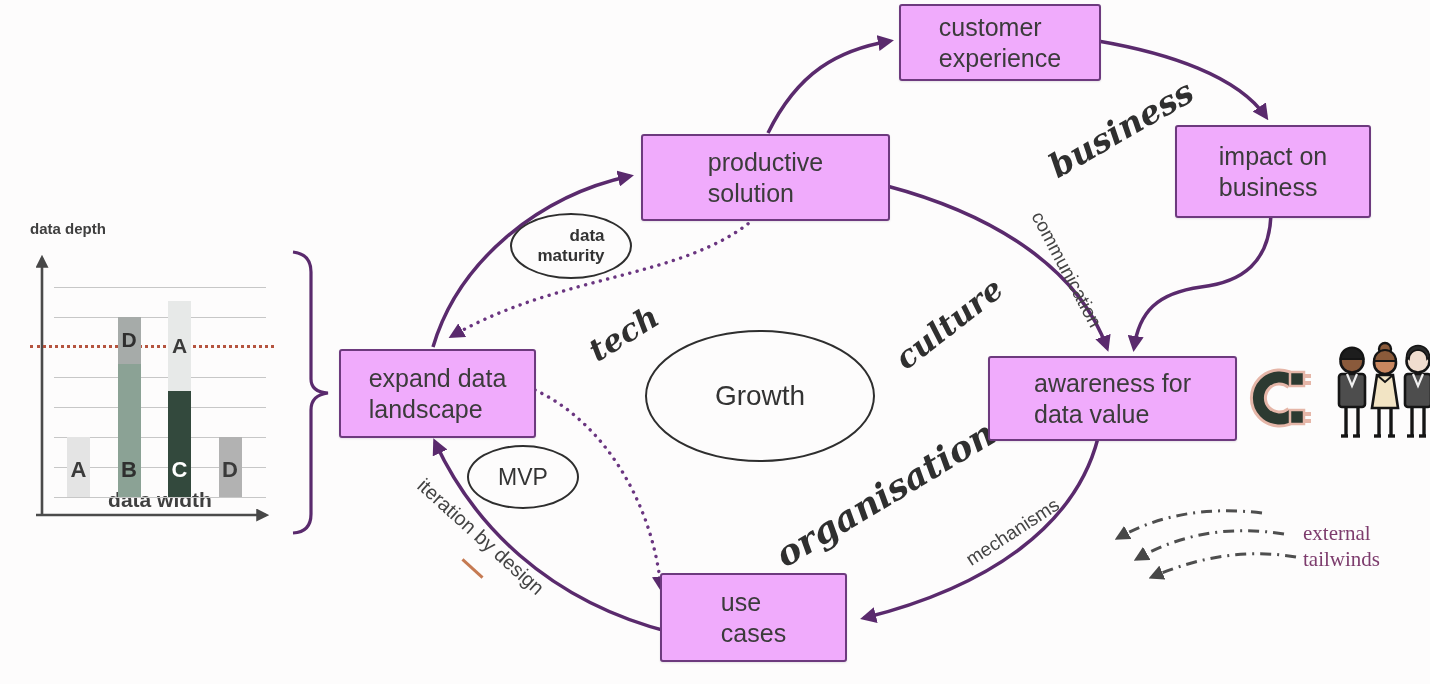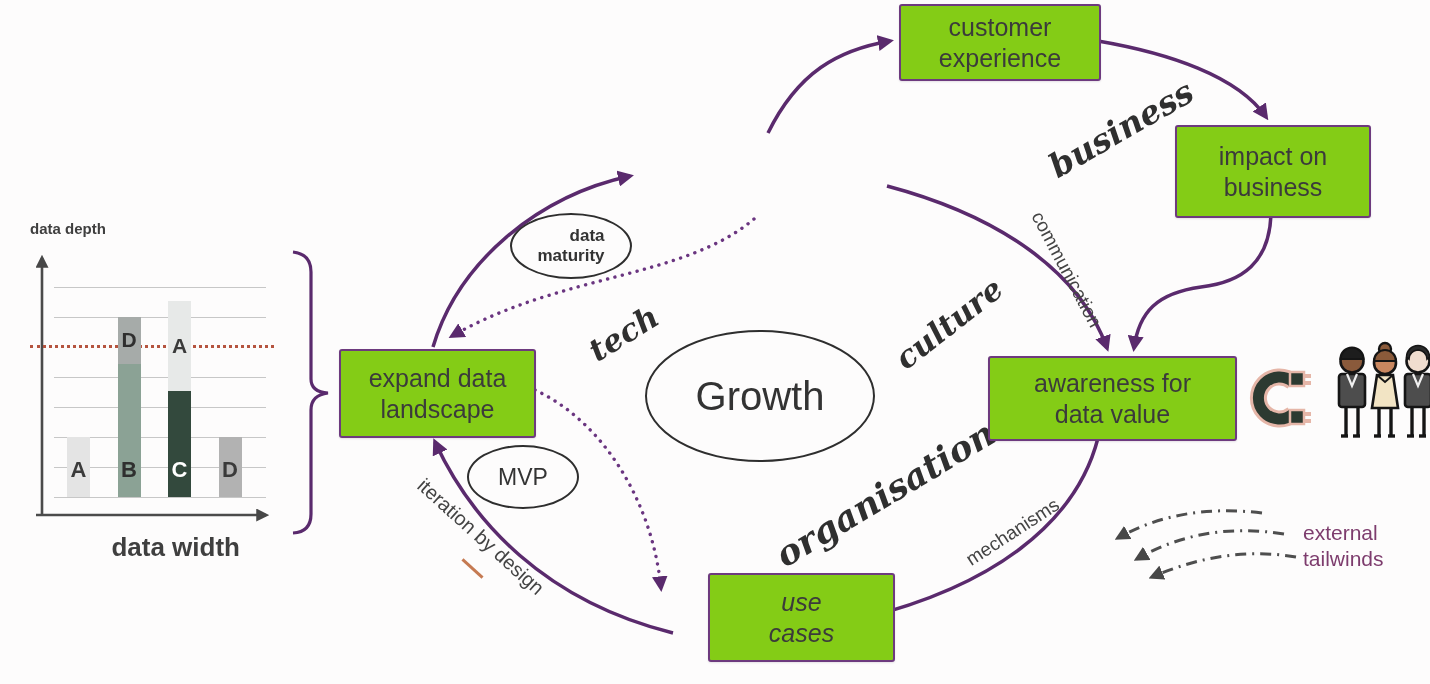--- a/index.html
+++ b/index.html
@@ -1,39 +1,39 @@
 <!DOCTYPE html>
 <html><head>
 <meta charset="utf-8">
 <style>
   html,body{margin:0;padding:0;background:#fdfcfc;}
   #stage{position:relative;width:1430px;height:684px;background:#fdfcfc;overflow:hidden;
          font-family:"Liberation Sans",sans-serif;color:#3b3b3b;}
   #stage svg.overlay{position:absolute;left:0;top:0;z-index:1;}
   .nodebox{position:absolute;z-index:3;display:flex;align-items:center;justify-content:center;
-           text-align:center;white-space:pre-line;background:#84cc16;border:2.6px solid #6d3a7e;
+           text-align:left;white-space:pre-line;background:#f0abfc;border:2.6px solid #6d3a7e;
            border-radius:3px;font-size:25px;line-height:1.22;color:#3b3b3b;
            box-shadow:0 1px 2px rgba(60,30,70,.12);}
   .oval{position:absolute;z-index:2;display:flex;align-items:center;justify-content:center;
         text-align:center;white-space:pre-line;border:2.6px solid #2e2e2e;border-radius:50%;
         background:transparent;color:#333;}
   .script{position:absolute;z-index:2;font-family:"DejaVu Serif",serif;font-style:italic;
           font-weight:bold;color:#2f2f2f;transform-origin:left top;white-space:nowrap;}
   .edgelabel{position:absolute;z-index:2;font-size:19px;color:#444;transform-origin:left top;white-space:nowrap;}
   .caption{position:absolute;z-index:2;font-weight:bold;color:#3f3f3f;}
   
   #chart-plot{position:absolute;left:42px;top:250px;width:236px;height:265px;z-index:2;}
   .gridline{position:absolute;left:12px;width:212px;height:0;border-top:1.8px solid #c7c7c7;}
   .threshold{position:absolute;left:-12px;width:244px;height:0;border-top:3.4px dotted #b5543f;}
   .bar{position:absolute;width:23px;display:flex;flex-direction:column-reverse;z-index:2;}
   .seg{width:100%;display:flex;align-items:center;justify-content:center;
        font-size:21px;font-weight:bold;}
   .bar-label{position:absolute;left:0;right:0;bottom:14px;text-align:center;
              font-size:22px;font-weight:bold;z-index:3;}
-  .tailwind-text{position:absolute;z-index:2;color:#7d3c6d;font-size:21px;line-height:1.25;white-space:pre-line;}
+  .tailwind-text{position:absolute;z-index:2;color:#7d3c6d;font-size:21px;line-height:1.25;white-space:pre-line;font-family:Liberation Serif, serif;}
   .accent-mark{position:absolute;z-index:2;width:27px;height:3px;background:#c57a52;transform:rotate(42deg);}
 </style>
 </head>
 <body>
 
 <div id="stage">
 
   <svg class="overlay" width="1430" height="684" viewBox="0 0 1430 684">
     <defs>
       <marker id="mArrP" markerWidth="4.6" markerHeight="4.6" viewBox="0 0 10 10" refX="7.5" refY="5" orient="auto">
@@ -116,50 +116,52 @@
         <line x1="75" y1="66" x2="75" y2="94" stroke-width="3.4"></line>
         <line x1="87" y1="66" x2="87" y2="94" stroke-width="3.4"></line>
         <line x1="70" y1="95" x2="77" y2="95" stroke-width="3.4"></line>
         <line x1="82" y1="95" x2="89" y2="95" stroke-width="3.4"></line>
       </g>
     </g>
   </svg>
 
   <div class="nodebox" style="left:899px;top:4px;width:198px;height:73px;">customer
 experience</div>
+  <div class="nodebox" style="left:641px;top:134px;width:245px;height:83px;">productive
+solution</div>
   <div class="nodebox" style="left:1175px;top:125px;width:192px;height:89px;">impact on
 business</div>
   <div class="nodebox" style="left:339px;top:349px;width:193px;height:85px;">expand data
 landscape</div>
   <div class="nodebox" style="left:988px;top:356px;width:245px;height:81px;">awareness for
 data value</div>
-  <div class="nodebox" style="left:708px;top:573px;width:183px;height:85px;font-style:italic;">use
+  <div class="nodebox" style="left:660px;top:573px;width:183px;height:85px;">use
 cases</div>
 
-  <div class="oval" style="left:645px;top:330px;width:226px;height:128px;font-size:40px;">Growth</div>
+  <div class="oval" style="left:645px;top:330px;width:226px;height:128px;font-size:28px;">Growth</div>
   <div class="oval" style="left:510px;top:213px;width:118px;height:62px;font-size:17px;font-weight:bold;line-height:1.15;text-align:right;">data
 maturity</div>
   <div class="oval" style="left:467px;top:445px;width:108px;height:60px;font-size:23px;font-weight:normal;">MVP</div>
 
   <div class="script" style="left:582px;top:338px;font-size:31px;transform:rotate(-32deg);">tech</div>
   <div class="script" style="left:1042px;top:152px;font-size:33px;transform:rotate(-30deg);">business</div>
   <div class="script" style="left:888px;top:348px;font-size:31px;transform:rotate(-38deg);">culture</div>
   <div class="script" style="left:768px;top:540px;font-size:35px;transform:rotate(-31deg);">organisation</div>
 
   <div class="edgelabel" style="left:1046px;top:208px;transform:rotate(62deg);">communication</div>
   <div class="edgelabel" style="left:962px;top:552px;transform:rotate(-33deg);">mechanisms</div>
   <div class="edgelabel" style="left:428px;top:474px;font-size:20px;transform:rotate(42deg);">iteration by design</div>
   <div class="accent-mark" style="left:459px;top:567px;"></div>
 
   <div class="tailwind-text" style="left:1303px;top:520px;">external
 tailwinds</div>
 
   <div>
     <div class="caption" style="left:30px;top:220px;font-size:15px;position:absolute;">data depth</div>
-    <div class="caption" style="left:80px;top:532px;width:160px;text-align:right;font-size:26px;position:absolute;">data width</div>
+    <div class="caption" style="left:80px;top:488px;width:160px;text-align:center;font-size:21px;position:absolute;">data width</div>
     <div id="chart-plot">
         <div class="gridline" style="top: 247px;"></div>
         <div class="gridline" style="top: 217px;"></div>
         <div class="gridline" style="top: 187px;"></div>
         <div class="gridline" style="top: 157px;"></div>
         <div class="gridline" style="top: 127px;"></div>
         <div class="gridline" style="top: 67px;"></div>
         <div class="gridline" style="top: 37px;"></div>
         <div class="threshold" style="top: 95px; border-top-color: rgb(181, 84, 63);"></div>
         <div class="bar" style="left: 25px; bottom: 18px; height: 60px;">

